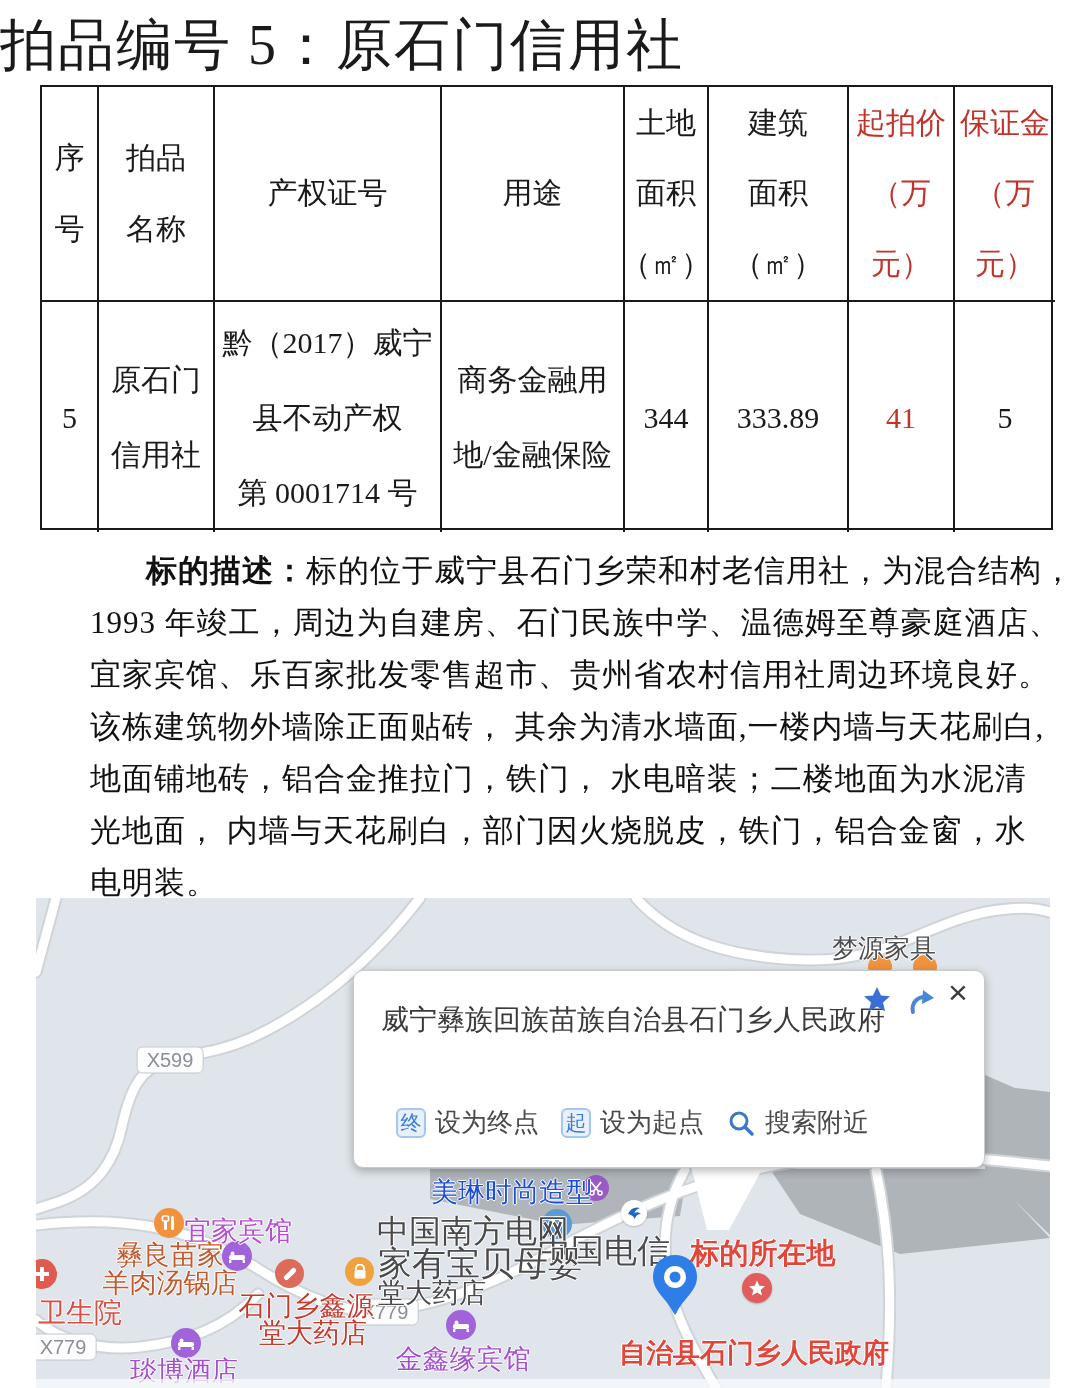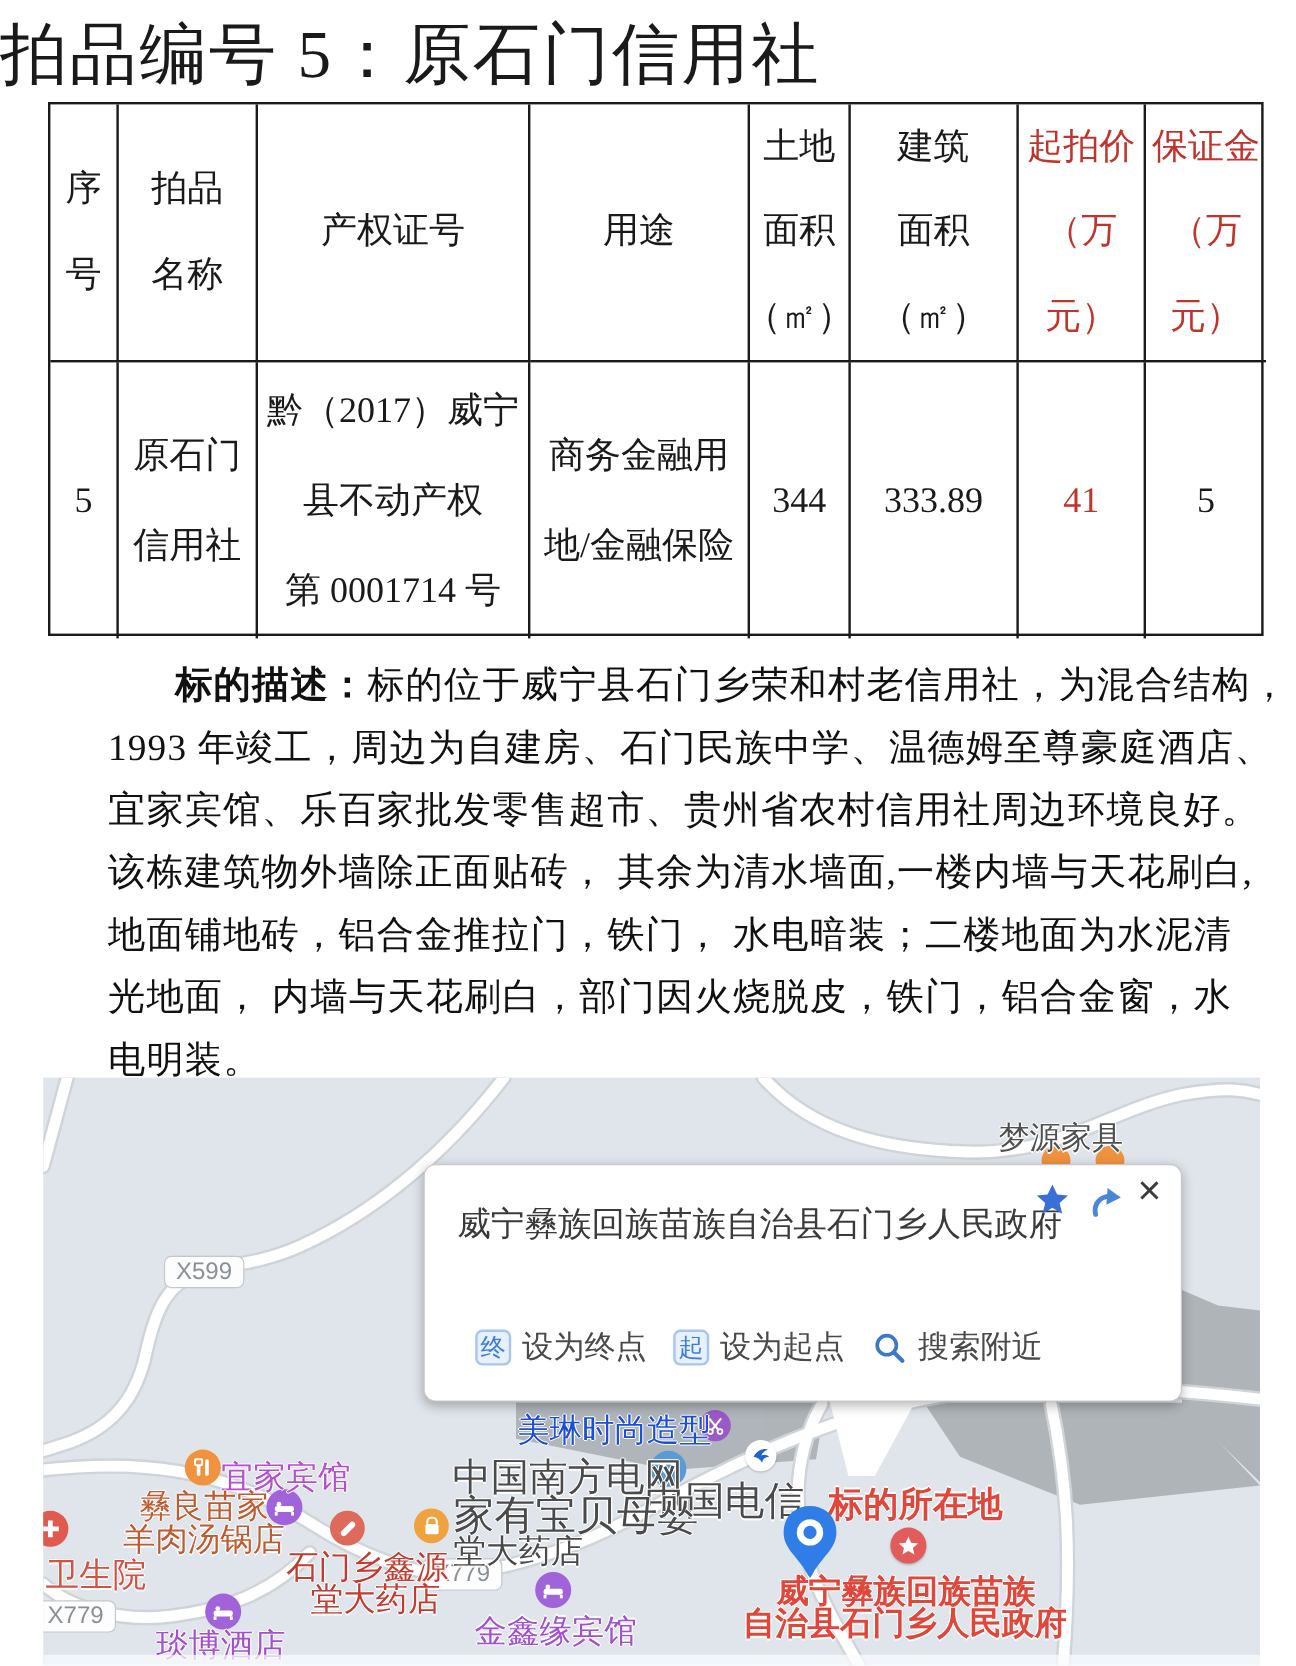--- a/index.html
+++ b/index.html
@@ -219,21 +219,20 @@
     <div class="mlabel" style="left:277px;top:417px;font-size:27px;color:#c33a2e;">堂大药店</div>
     <div class="mlabel" style="left:148px;top:455px;font-size:27px;color:#a24fd0;">琰博酒店</div>
     <div class="mlabel" style="left:427px;top:443px;font-size:27px;color:#a24fd0;">金鑫缘宾馆</div>
 
     <div class="mlabel" style="left:727px;top:336px;font-size:29px;font-weight:bold;color:#e0463a;font-family:'Liberation Serif',serif;">标的所在地</div>
     <div class="gov-marker" style="left:706px;top:375px;">
       <svg width="18" height="18">
           <polygon points="9,1.5 11.3,6.7 17,7.2 12.7,11 14,16.5 9,13.5 4,16.5 5.3,11 1,7.2 6.7,6.7" fill="#fff"></polygon>
         </svg>
     </div>
-    <div class="mlabel" style="left:719px;top:410px;font-size:27px;font-weight:bold;color:#e0463a;">威宁彝族回族苗族</div>
     <div class="mlabel" style="left:718px;top:437px;font-size:27px;font-weight:bold;color:#e0463a;">自治县石门乡人民政府</div>
 
     <div class="bluepin" style="left:616px;top:356px;">
       <svg width="46" height="62">
           <path d="M23,1 C10,1 1,10 1,23 C1,37 14,44 21,58 L23,61 L25,58 C32,44 45,37 45,23 C45,10 36,1 23,1 Z" fill="#2f7ee8"></path>
           <circle cx="23" cy="23" r="11" fill="#fff"></circle>
           <circle cx="23" cy="23" r="5.5" fill="#2f7ee8"></circle>
         </svg>
     </div>
 

